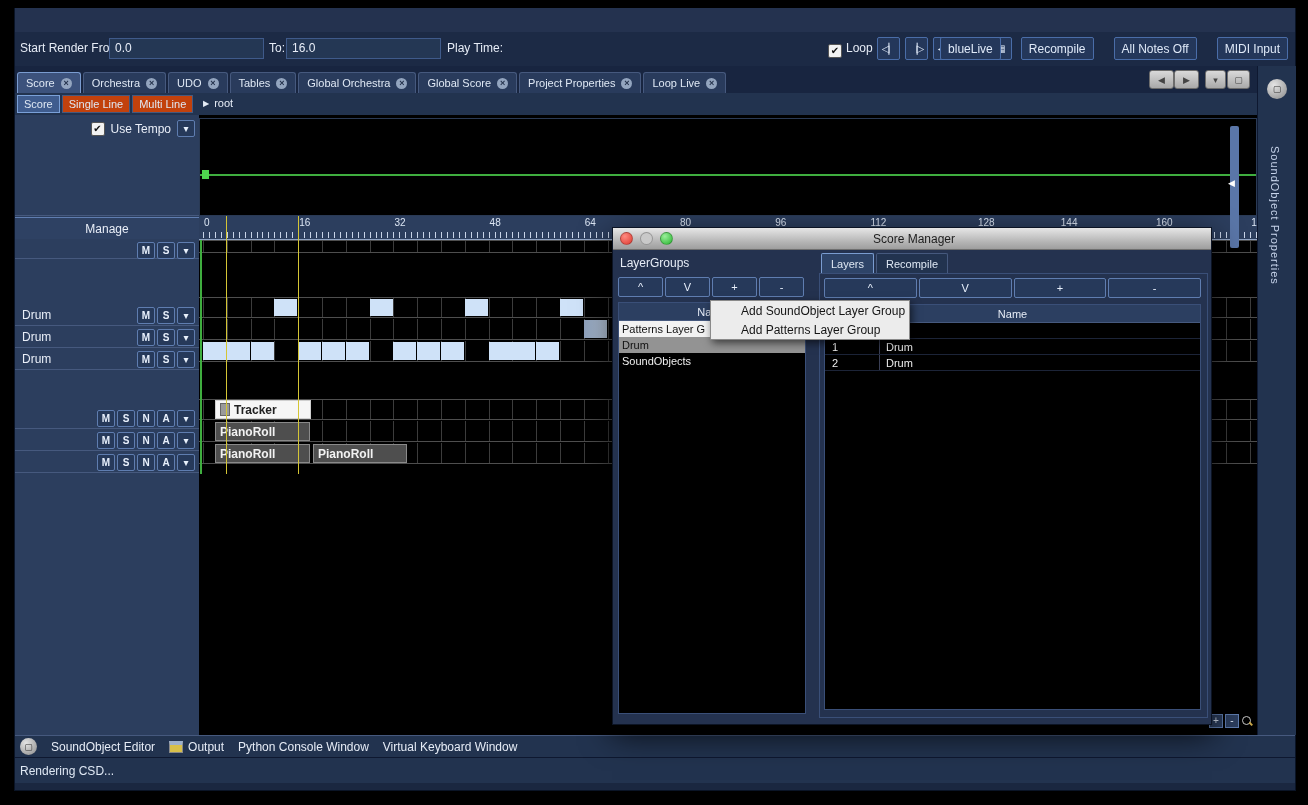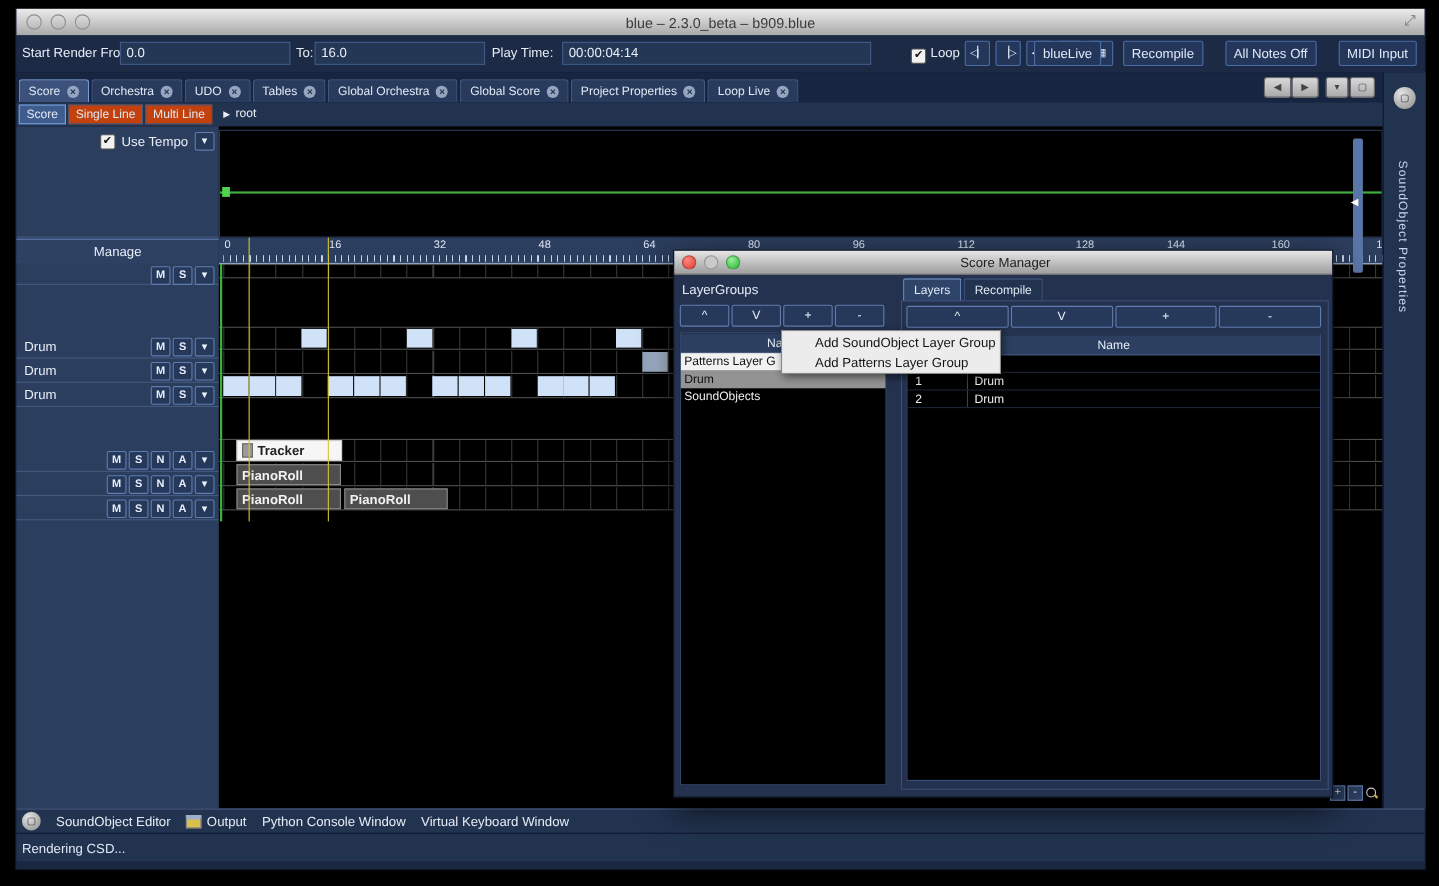--- a/index.html
+++ b/index.html
@@ -141,37 +141,27 @@
   
   .popup{left:710px;top:300px;width:198px;background:#ececec;border:1px solid #8a8a8a;
     box-shadow:2px 3px 8px rgba(0,0,0,.6);z-index:60;}
   .popup .pi{height:19px;font-size:12px;color:#151515;display:flex;align-items:center;padding-left:6px;margin-left:24px;}
 </style>
 </head>
 <body>
 
 <div class="abs window">
 
-  <div class="abs titlebar">
-    <div class="traffic">
-      <span class="tl"></span>
-      <span class="tl"></span>
-      <span class="tl"></span>
-    </div>
-    <div class="win-title">blue – 2.3.0_beta – b909.blue</div>
-    <div class="resize-ic">⤢</div>
-  </div>
 
   <div class="abs toolbar">
     <span class="tb-label" style="left:5px;">Start Render From:</span>
     <div class="tb-field" style="left:94px;width:148px;">0.0</div>
     <span class="tb-label" style="left:254px;">To:</span>
     <div class="tb-field" style="left:271px;width:148px;">16.0</div>
     <span class="tb-label" style="left:432px;">Play Time:</span>
-    <div class="tb-field" style="left:496px;width:274px;">00:00:04:14</div>
     <span class="abs" style="left:813px;top:8px;"><span class="checkbox">✔</span></span>
     <span class="tb-label" style="left:831px;">Loop</span>
     <div class="transport" style="left:862px;">
       <div class="tbtn">◁▏</div>
       <div class="tbtn">▕▷</div>
       <div class="tbtn">◀◀</div>
       <div class="tbtn">▶</div>
       <div class="tbtn">▦</div>
     </div>
     <div class="right-btns">

